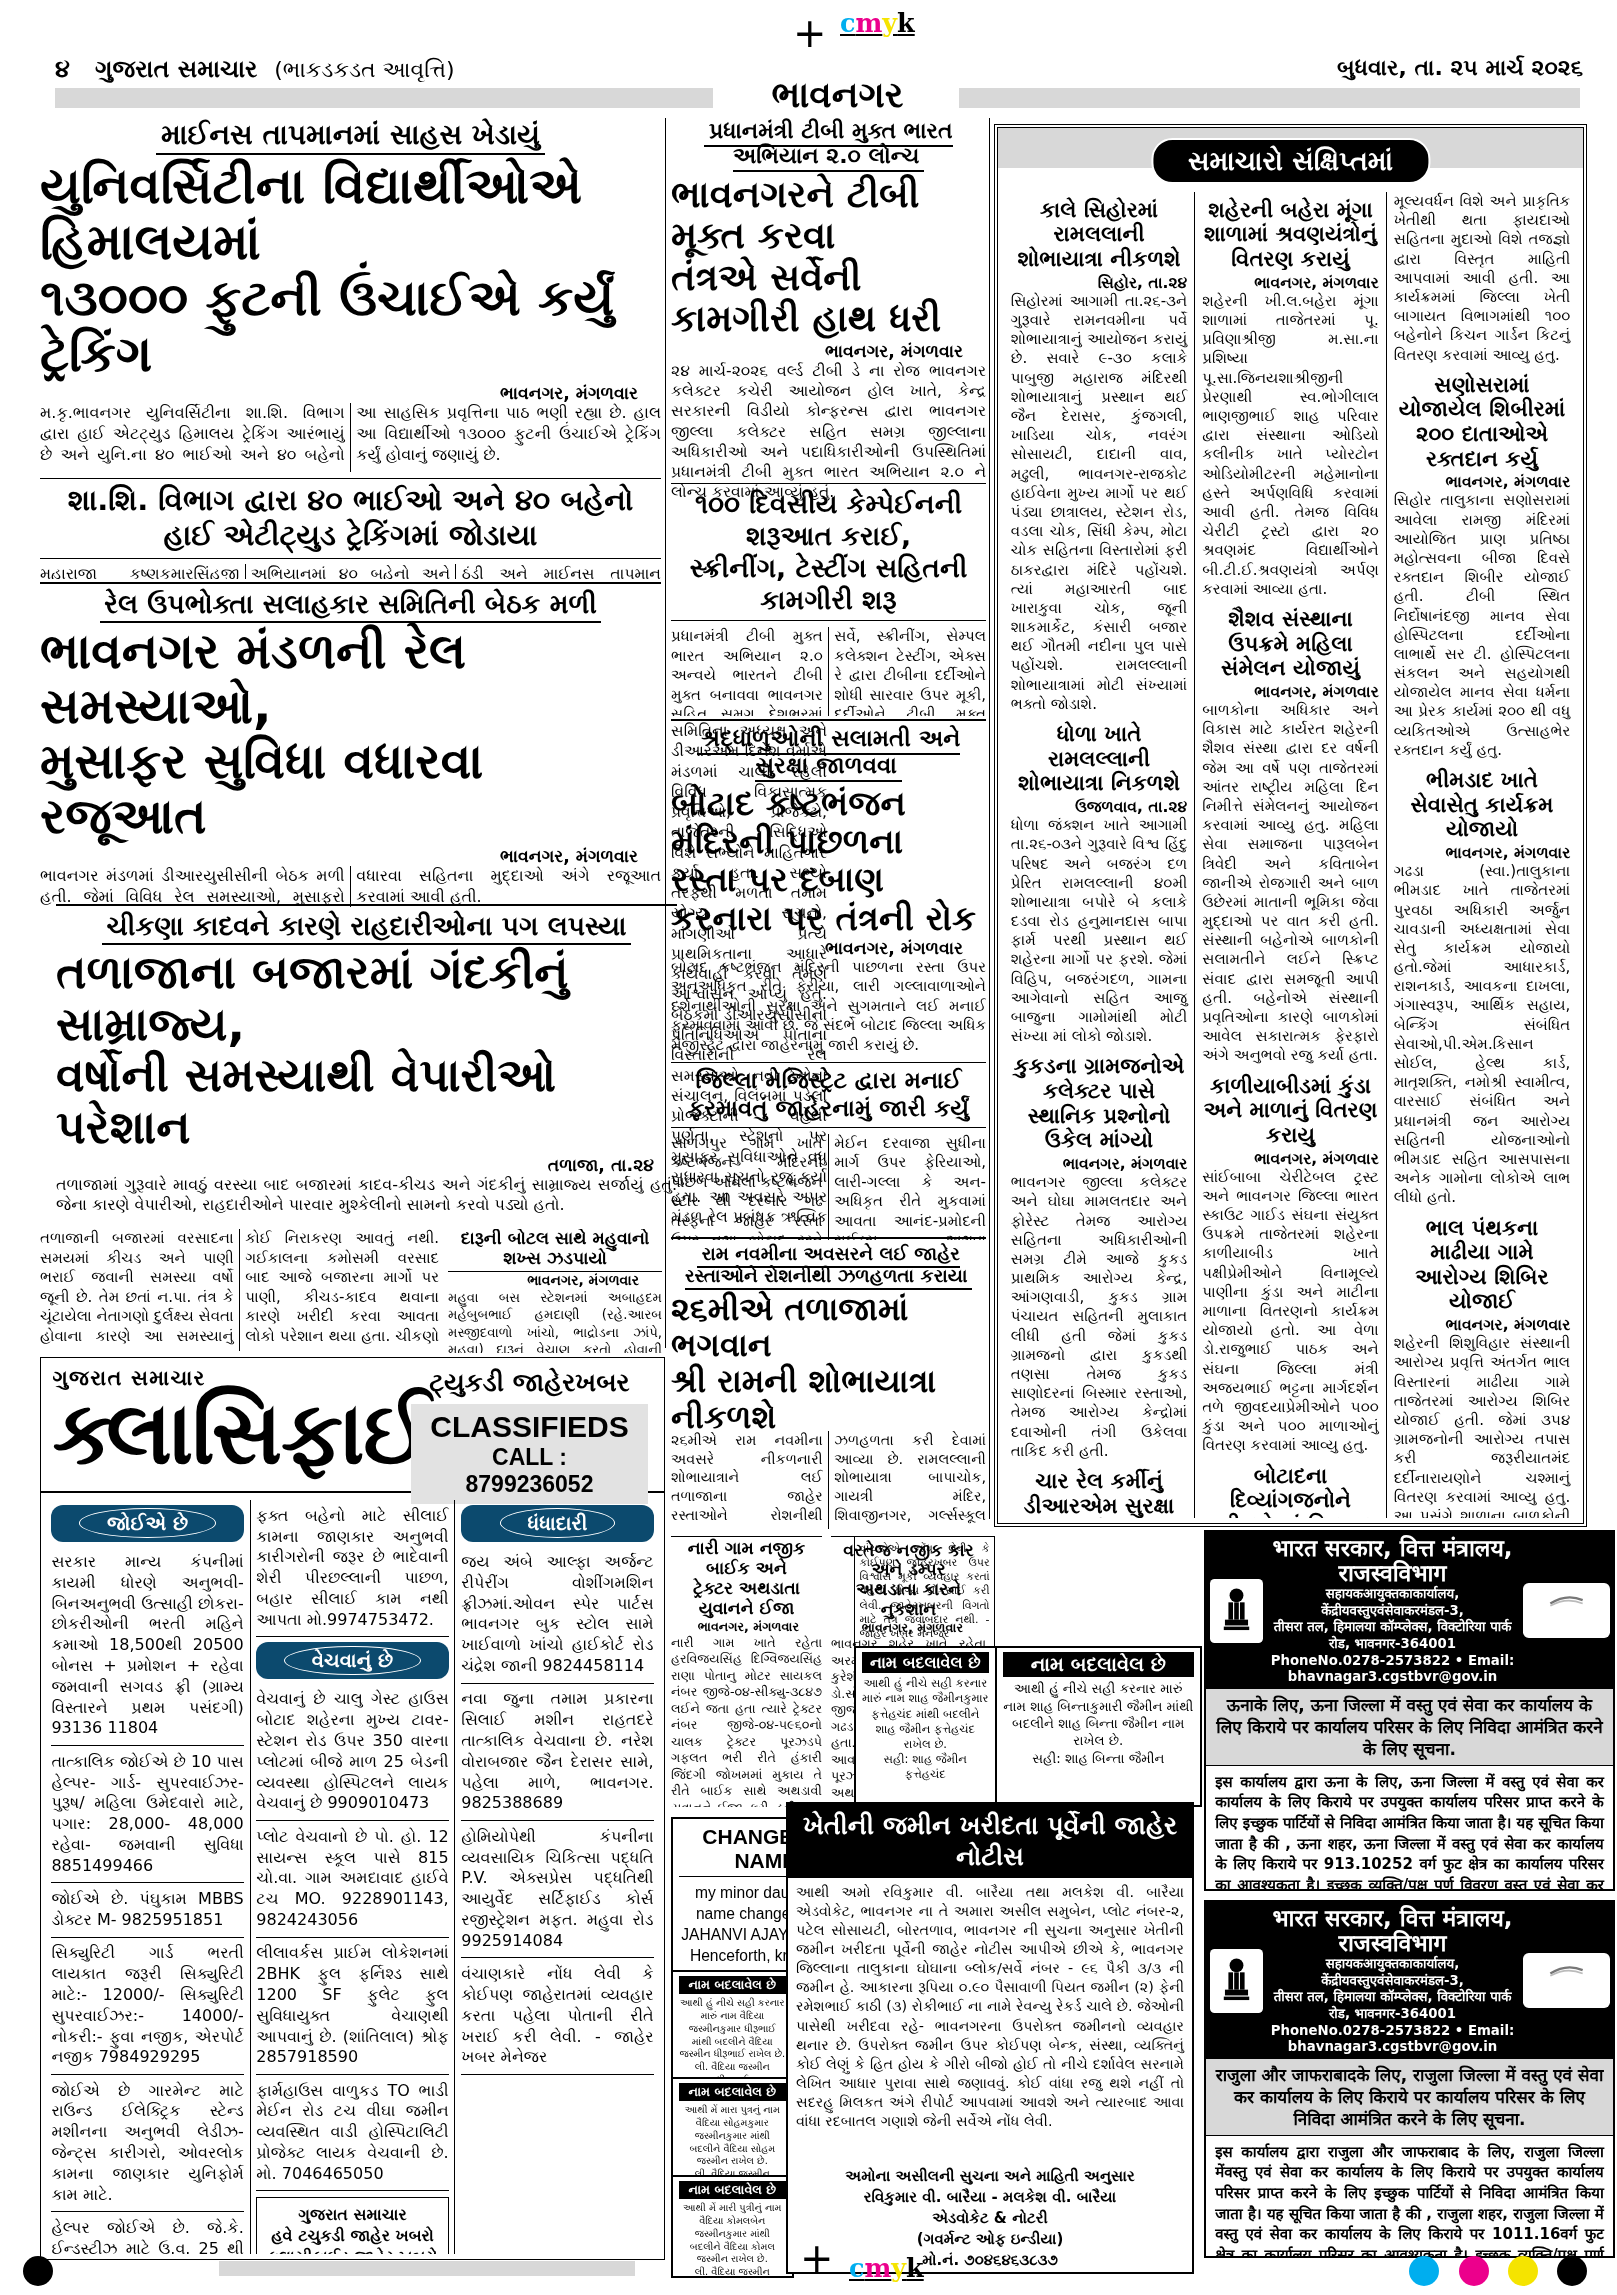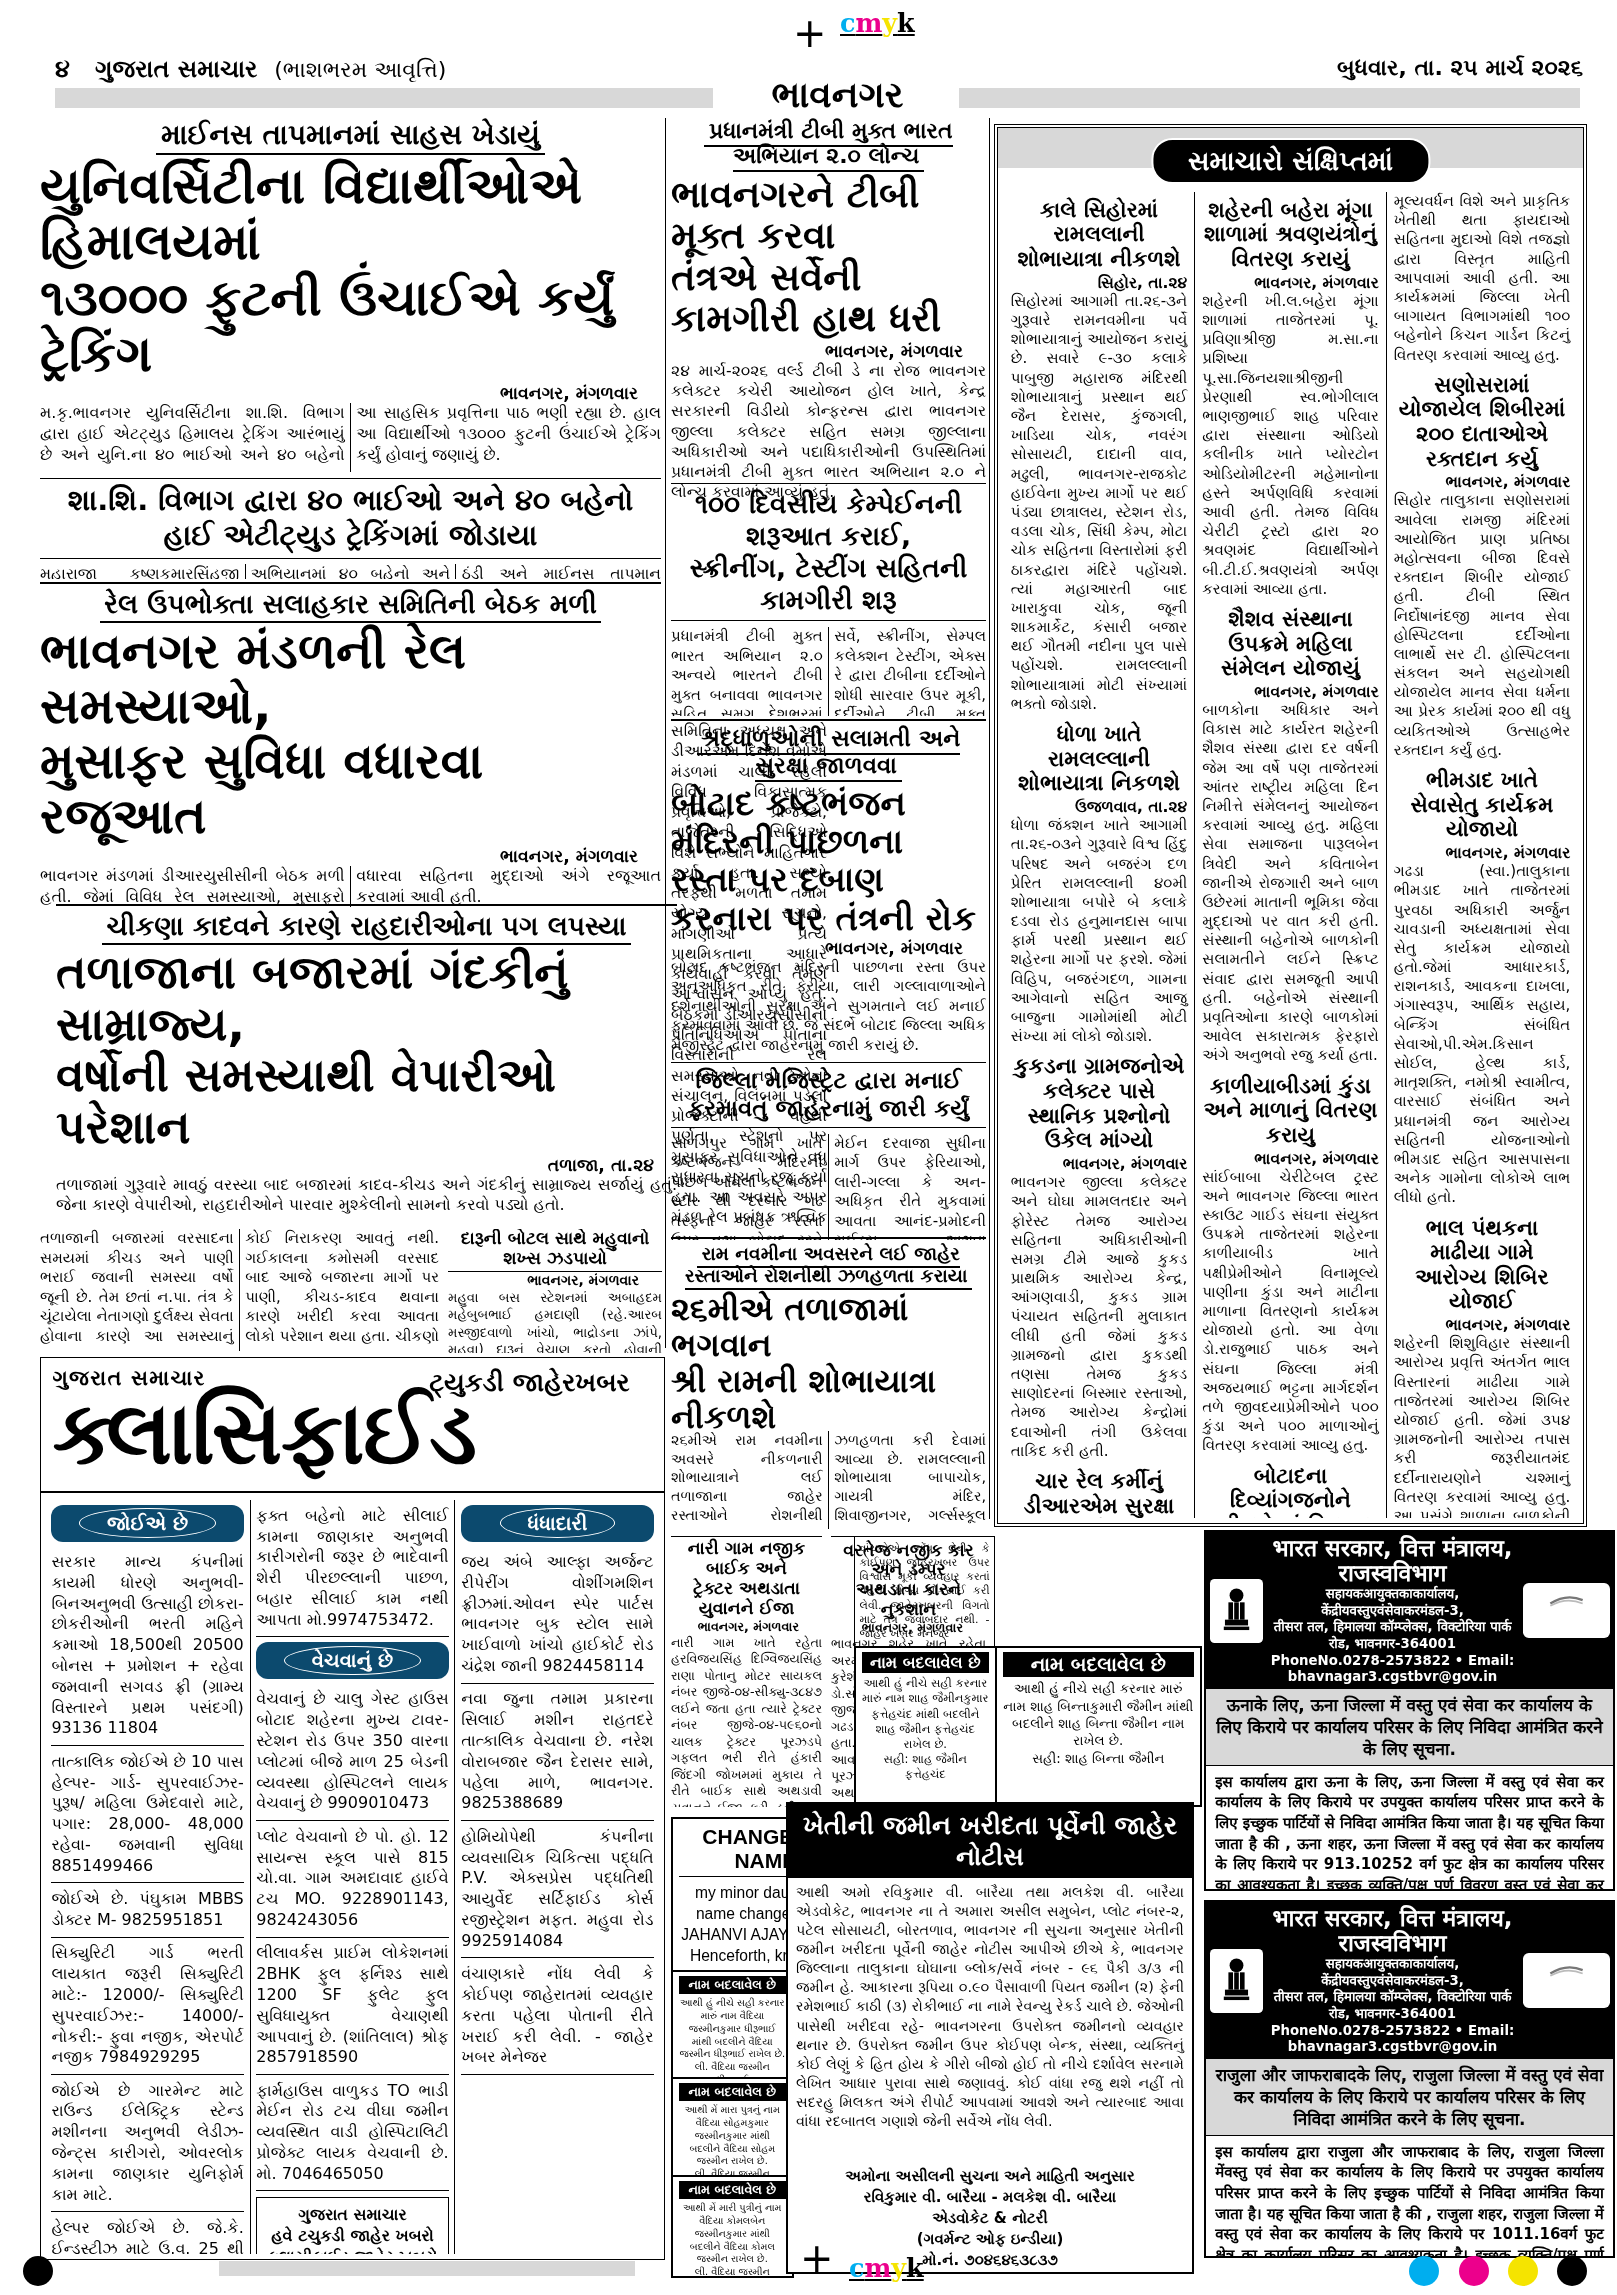--- a/index.html
+++ b/index.html
@@ -85,21 +85,21 @@
 <body>
 
 <div class="page">
 
   <div class="abs plus" style="left:793px;top:10.4px;">+</div>
   <div class="abs cmyk" style="left:840px;top:8px;"><span class="c1">c</span><span class="c2">m</span><span class="c3">y</span><span class="c4">k</span></div>
 
   <div class="abs mast-left" style="left:55px;top:55px;width:693px;">
     <span>૪</span>&nbsp;&nbsp;
     <span>ગુજરાત સમાચાર</span>&nbsp;
-    <span style="font-weight:normal;font-size:22px;">(ભાશભરમ આવૃત્તિ)</span>
+    <span style="font-weight:normal;font-size:22px;">(ભાકડકડત આવૃત્તિ)</span>
   </div>
   <div class="abs mast-city" style="left:722px;top:74px;width:231px;">ભાવનગર</div>
   <div class="abs mast-date" style="left:1213px;top:55px;width:370px;">બુધવાર, તા. ૨૫ માર્ચ ૨૦૨૬</div>
   <div class="graybar" style="left:55px;top:88px;width:658px;"></div>
   <div class="graybar" style="left:959px;top:88px;width:621px;"></div>
 
   <div class="vrule" style="left:665px;top:118px;height:1230px;"></div>
   <div class="vrule" style="left:989px;top:118px;height:1401px;"></div>
 
   <article class="story" style="left:40px;top:118px;width:621px;height:461px;">
@@ -141,20 +141,24 @@
   </article>
 
   <section class="classifieds" style="left:40px;top:1357px;width:623px;height:901px;">
     <div class="cl-head">
       <div class="abs" style="left:11.6px;top:8px;">
         <div class="cl-brand-small">ગુજરાત સમાચાર</div>
         <div class="cl-brand-big">ક્લાસિફાઈડ</div>
       </div>
       <div class="abs" style="left:370px;top:9.2px;width:237px;">
         <div class="cl-tyu">ટ્યુકડી જાહેરખબર</div>
+        <div class="cl-callbox">
+          <div class="cl-call1">CLASSIFIEDS</div>
+          <div class="cl-call2">CALL : 8799236052</div>
+        </div>
       </div>
     </div>
     <div class="cl-cols">
       <div class="cl-col">
           <div class="badge">
             <span>જોઈએ છે</span>
           </div>
           <div class="ad">સરકાર માન્ય કંપનીમાં કાયમી ધોરણે અનુભવી- બિનઅનુભવી ઉત્સાહી છોકરા- છોકરીઓની ભરતી મહિને કમાઓ 18,500થી 20500 બોનસ + પ્રમોશન + રહેવા જમવાની સગવડ ફ્રી (ગ્રામ્ય વિસ્તારને પ્રથમ પસંદગી) 93136 11804</div>
           <div class="ad">તાત્કાલિક જોઈએ છે 10 પાસ હેલ્પર- ગાર્ડ- સુપરવાઈઝર- પુરૂષ/ મહિલા ઉમેદવારો માટે, પગાર: 28,000- 48,000 રહેવા- જમવાની સુવિધા 8851499466</div>
           <div class="ad">જોઈએ છે. પંઘુકામ MBBS ડોક્ટર M- 9825951851</div>

